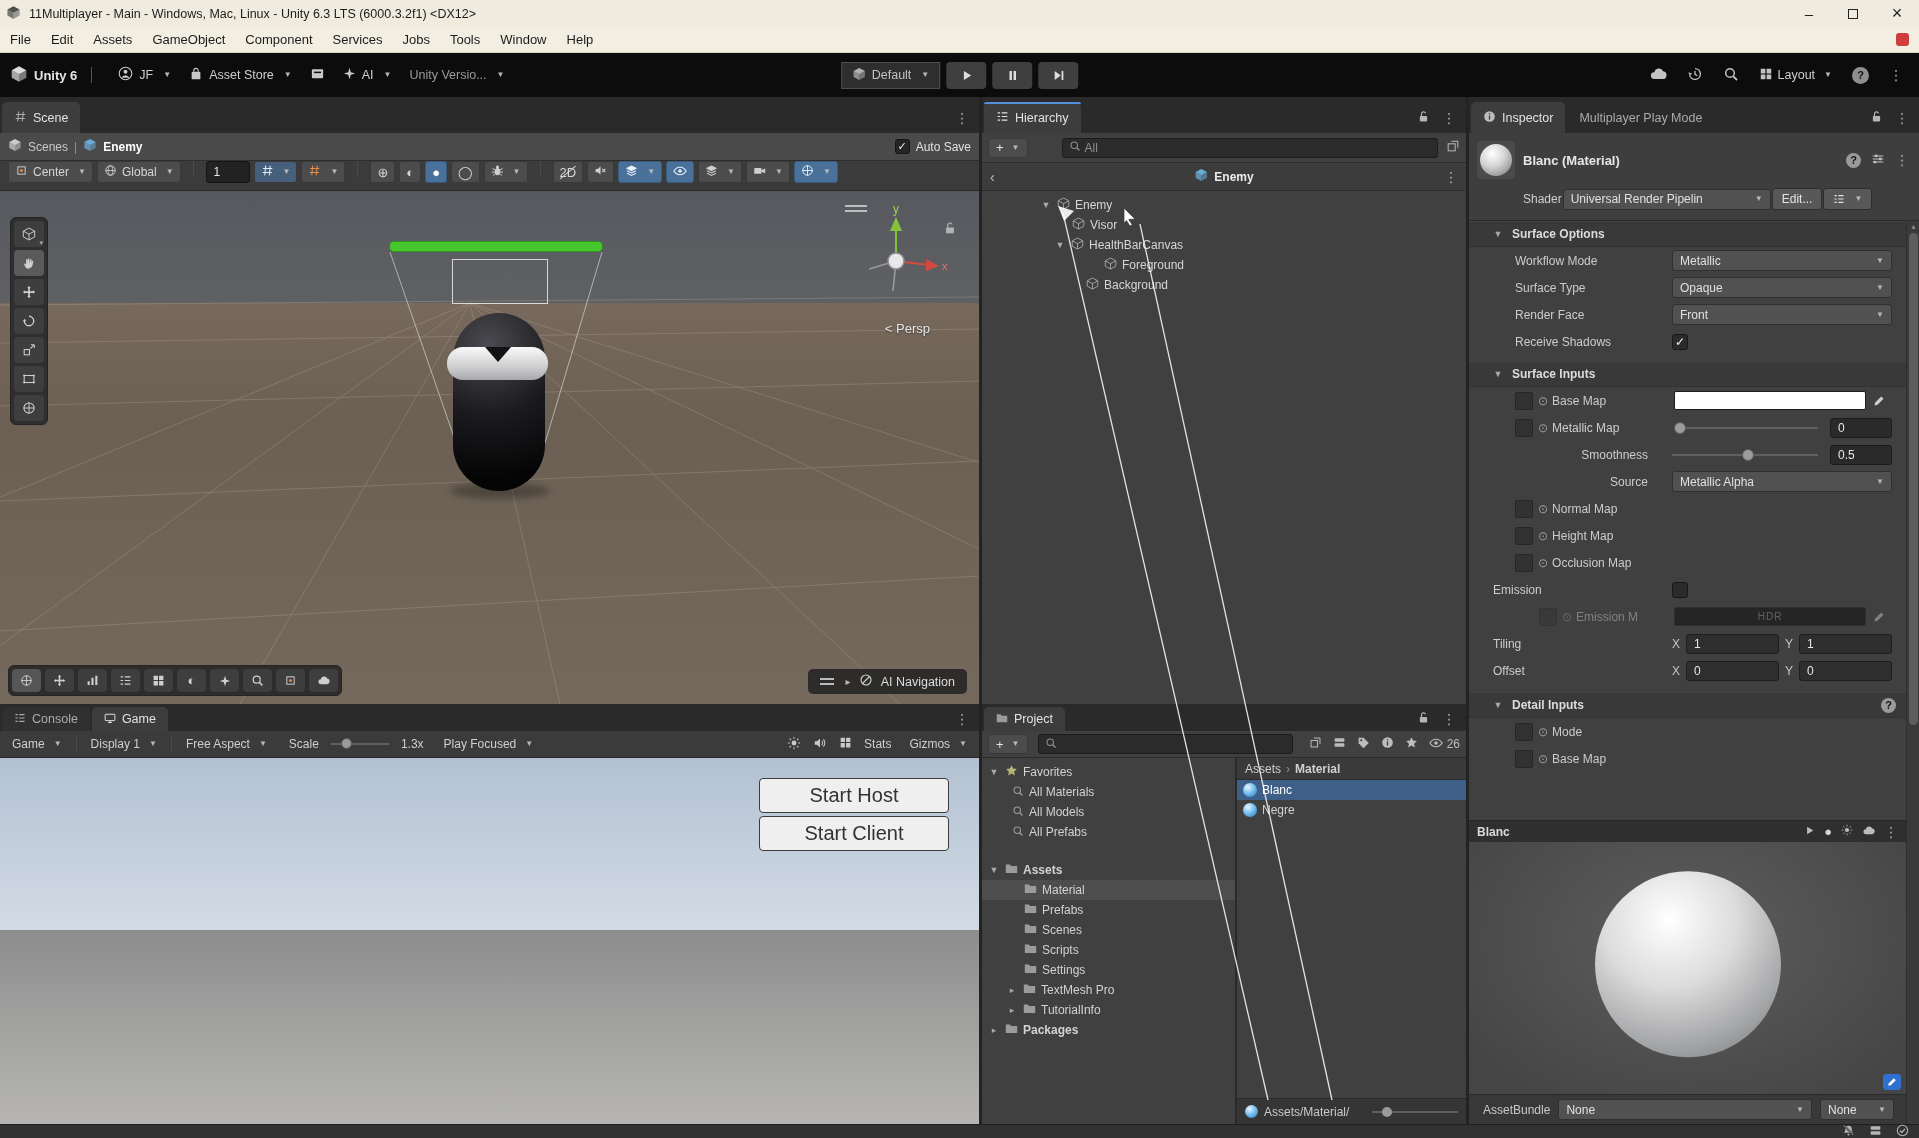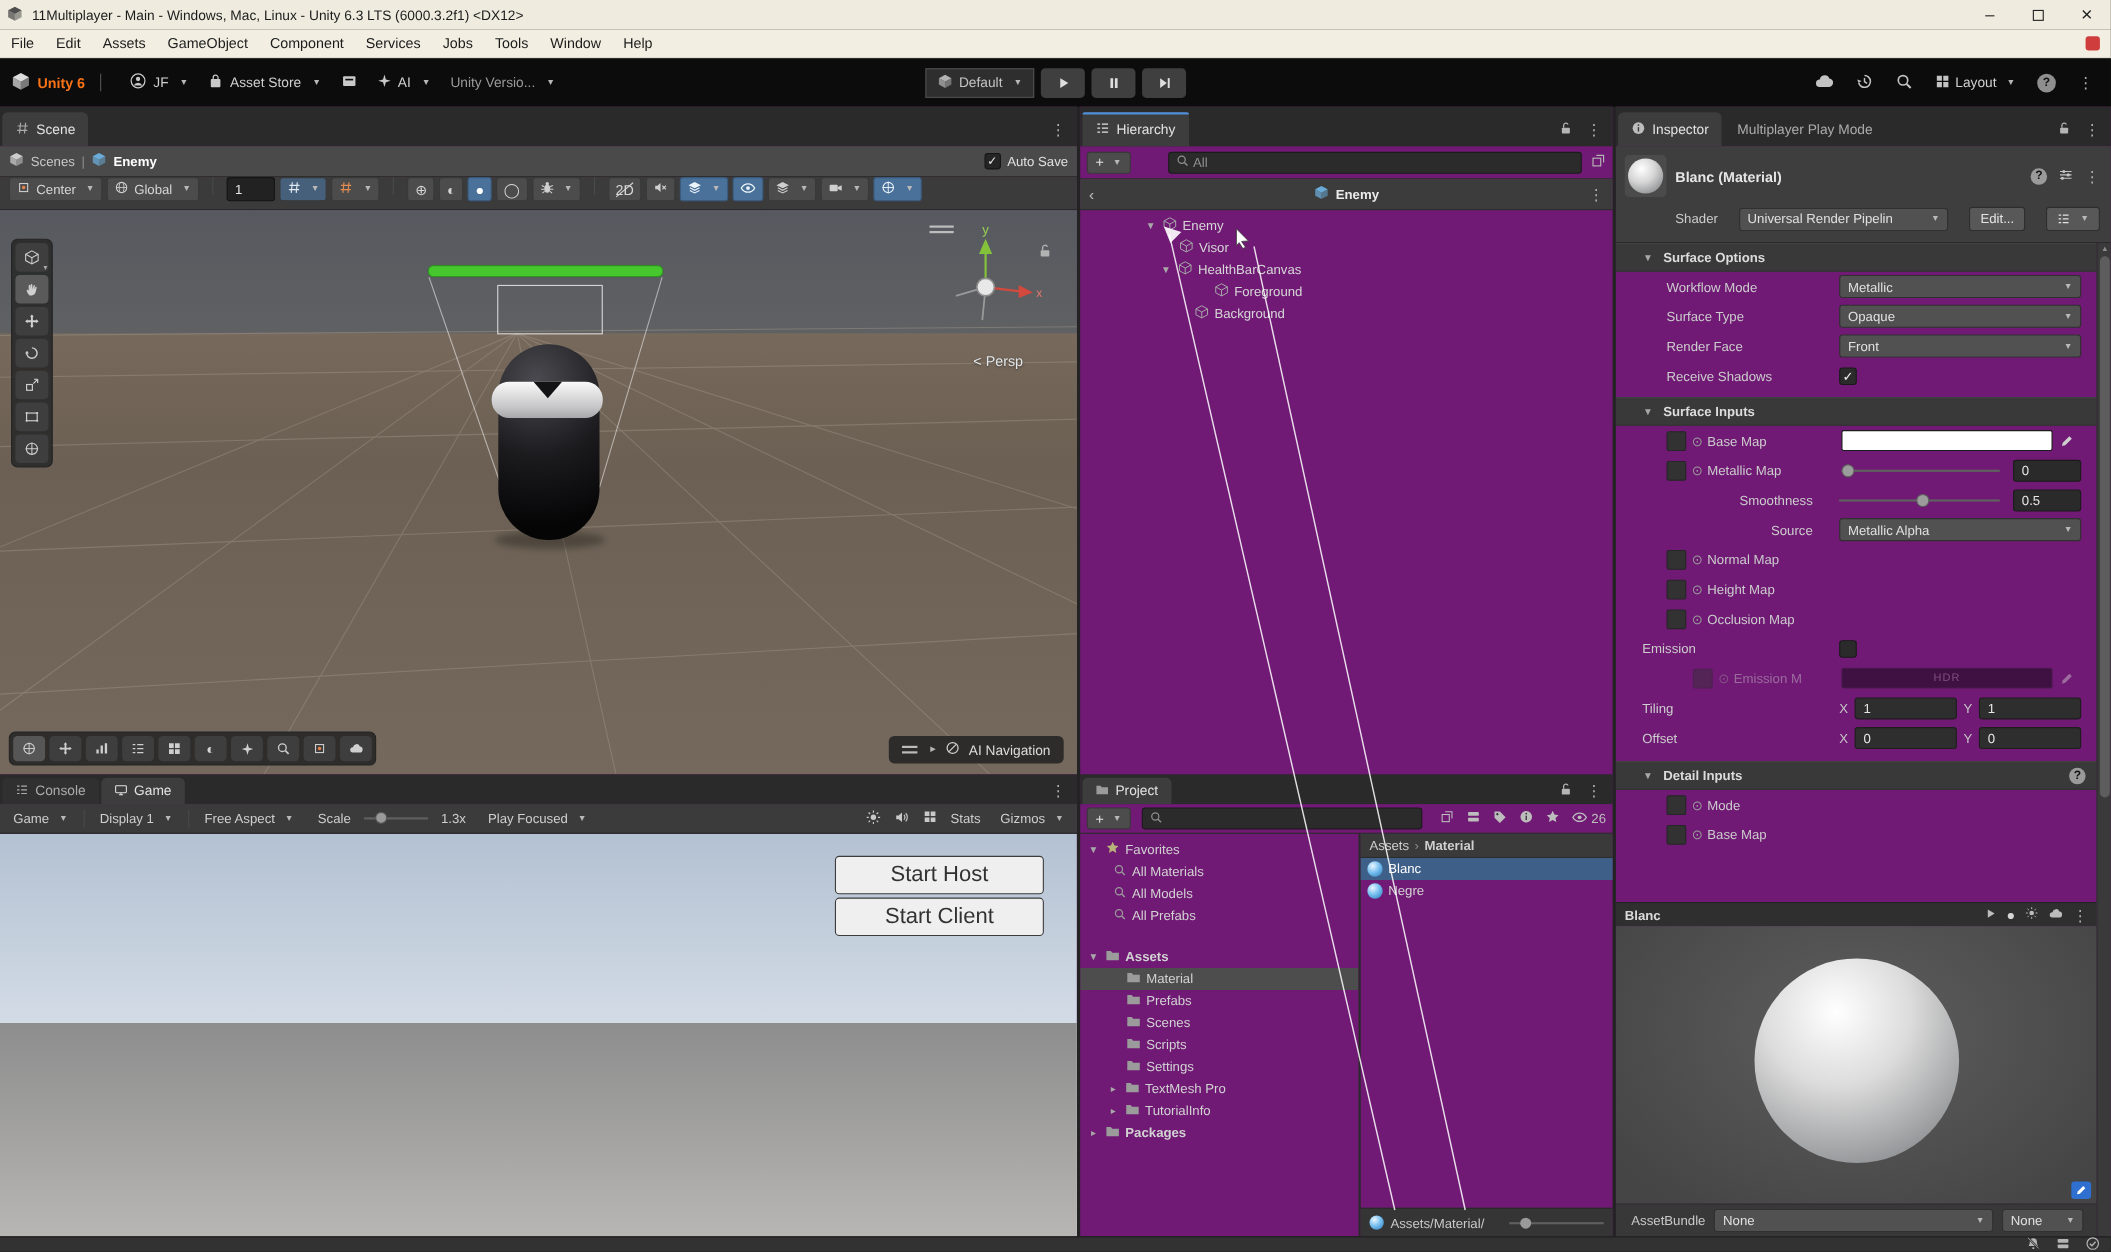--- a/index.html
+++ b/index.html
@@ -19,29 +19,29 @@
 #win-controls{margin-left:auto;display:flex;height:100%}
 #win-controls .wbtn{width:44px;display:flex;align-items:center;justify-content:center;color:#222;font-size:15px}
 .maxbox{width:10px;height:10px;border:1.4px solid #222}
 #menubar{left:0;top:27px;width:1919px;height:26px;background:#f2efe2;color:#1b1b1b;display:flex;align-items:center;font-size:13px;border-bottom:1px solid #d9d6c6}
 #menubar .mi{padding:0 10px;height:100%;display:flex;align-items:center}
 #rec-dot{margin-left:auto;margin-right:10px;width:13px;height:13px;border-radius:3px;background:#cf3d3d}
 
 
 #main-toolbar{left:0;top:53px;width:1919px;height:44px;background:#0c0c0c;display:flex;align-items:center;padding:0 10px;color:#cfcfcf;font-size:12.5px}
 #main-toolbar .grp{display:flex;align-items:center;gap:6px;margin-right:18px}
-#main-toolbar .appname{color:#f97316;font-weight:bold;font-size:13px}
+#main-toolbar .appname{color:#e5e5e5;font-weight:bold;font-size:13px}
 #tb-center{position:absolute;left:50%;transform:translateX(-50%);display:flex;align-items:center;gap:6px}
 .mode-btn{display:flex;align-items:center;gap:6px;background:#2e2e2e;border:1px solid #4e4e4e;border-radius:0;height:27px;padding:0 10px;color:#c3c3c3}
 .play-btn{width:40px;height:27px;background:#3f3f3f;border-radius:4px;display:flex;align-items:center;justify-content:center;color:#dedede}
 #tb-right{margin-left:auto;display:flex;align-items:center;gap:20px;padding-right:6px}
 .helpq{width:17px;height:17px;border-radius:50%;background:#8f8f8f;color:#111;font-weight:bold;display:flex;align-items:center;justify-content:center;font-size:11px}
 
 
-.panel{position:absolute;background:#701a75}
+.panel{position:absolute;background:#404040}
 .tabbar{height:36px;background:#2a2a2a;display:flex;align-items:flex-end;padding-left:2px}
 .tab{height:31px;display:flex;align-items:center;gap:6px;padding:0 12px;background:#303030;color:#ababab;border-radius:5px 5px 0 0;margin-right:2px;position:relative;font-size:12.5px}
 .tab.active{background:#3d3d3d;color:#e2e2e2}
 .tab.focused::before{content:'';position:absolute;top:0;left:0;right:0;height:2px;background:#4f90d9;border-radius:5px 5px 0 0}
 .tab.ghost{background:transparent}
 .tabend{margin-left:auto;display:flex;align-items:center;gap:12px;padding:0 10px;height:31px}
 
 
 #scene-panel{left:0;top:97px;width:979px;height:607px}
 #scene-bc{height:28px;background:#4a4a4a;display:flex;align-items:center;padding:0 8px;gap:6px;border-bottom:1px solid #2e2e2e}
@@ -115,21 +115,21 @@
 #zoom-slider .th{position:absolute;left:12%;top:-4px;width:10px;height:10px;border-radius:50%;background:#9a9a9a}
 
 
 #insp-panel{left:1469px;top:97px;width:450px;height:1027px;display:flex;flex-direction:column}
 #insp-head{background:#3e3e3e;border-bottom:1px solid #2a2a2a;padding:8px 10px 10px 8px}
 #insp-head .r1{display:flex;align-items:center;gap:8px}
 #insp-thumb{width:38px;height:38px;border-radius:4px;background:#4b4b4b;display:flex;align-items:center;justify-content:center}
 #insp-thumb .ball{width:32px;height:32px;border-radius:50%;background:radial-gradient(circle at 38% 30%,#fff,#d5d5d5 42%,#97989a 78%,#737477)}
 #insp-head .title{font-weight:bold;font-size:13px;color:#e6e6e6}
 #insp-head .hicons{margin-left:auto;display:flex;align-items:center;gap:10px;color:#c3c3c3}
-#insp-head .r2{display:flex;align-items:center;gap:19px;margin:9px 0 0 46px}
+#insp-head .r2{display:flex;align-items:center;gap:1px;margin:9px 0 0 46px}
 .dd{height:21px;background:#515151;border:1px solid #303030;border-radius:3px;display:flex;align-items:center;padding:0 7px;color:#e0e0e0}
 .dd .caret{margin-left:auto}
 .btn{height:22px;background:#585858;border:1px solid #2e2e2e;border-radius:3px;display:flex;align-items:center;justify-content:center;padding:0 9px;color:#e3e3e3}
 #insp-scroll{flex:1;position:relative;padding-right:13px;display:flex;flex-direction:column}
 .sect-h{display:flex;align-items:center;gap:8px;height:26px;padding:0 10px 0 23px;font-weight:bold;color:#dcdcdc;border-top:1px solid #424242;border-bottom:1px solid #323232;background:#393939}
 .irow{display:flex;align-items:center;height:27px;padding:0 14px 0 46px}
 .ilabel{width:157px;flex:none;color:#cccccc}
 .ilabel.ral{text-align:right;padding-right:24px}
 .valcol{flex:1;display:flex;align-items:center}
 .cbx{width:16px;height:16px;background:#2b2b2b;border:1px solid #191919;border-radius:3px;color:#efefef;font-size:12px;display:flex;align-items:center;justify-content:center}

